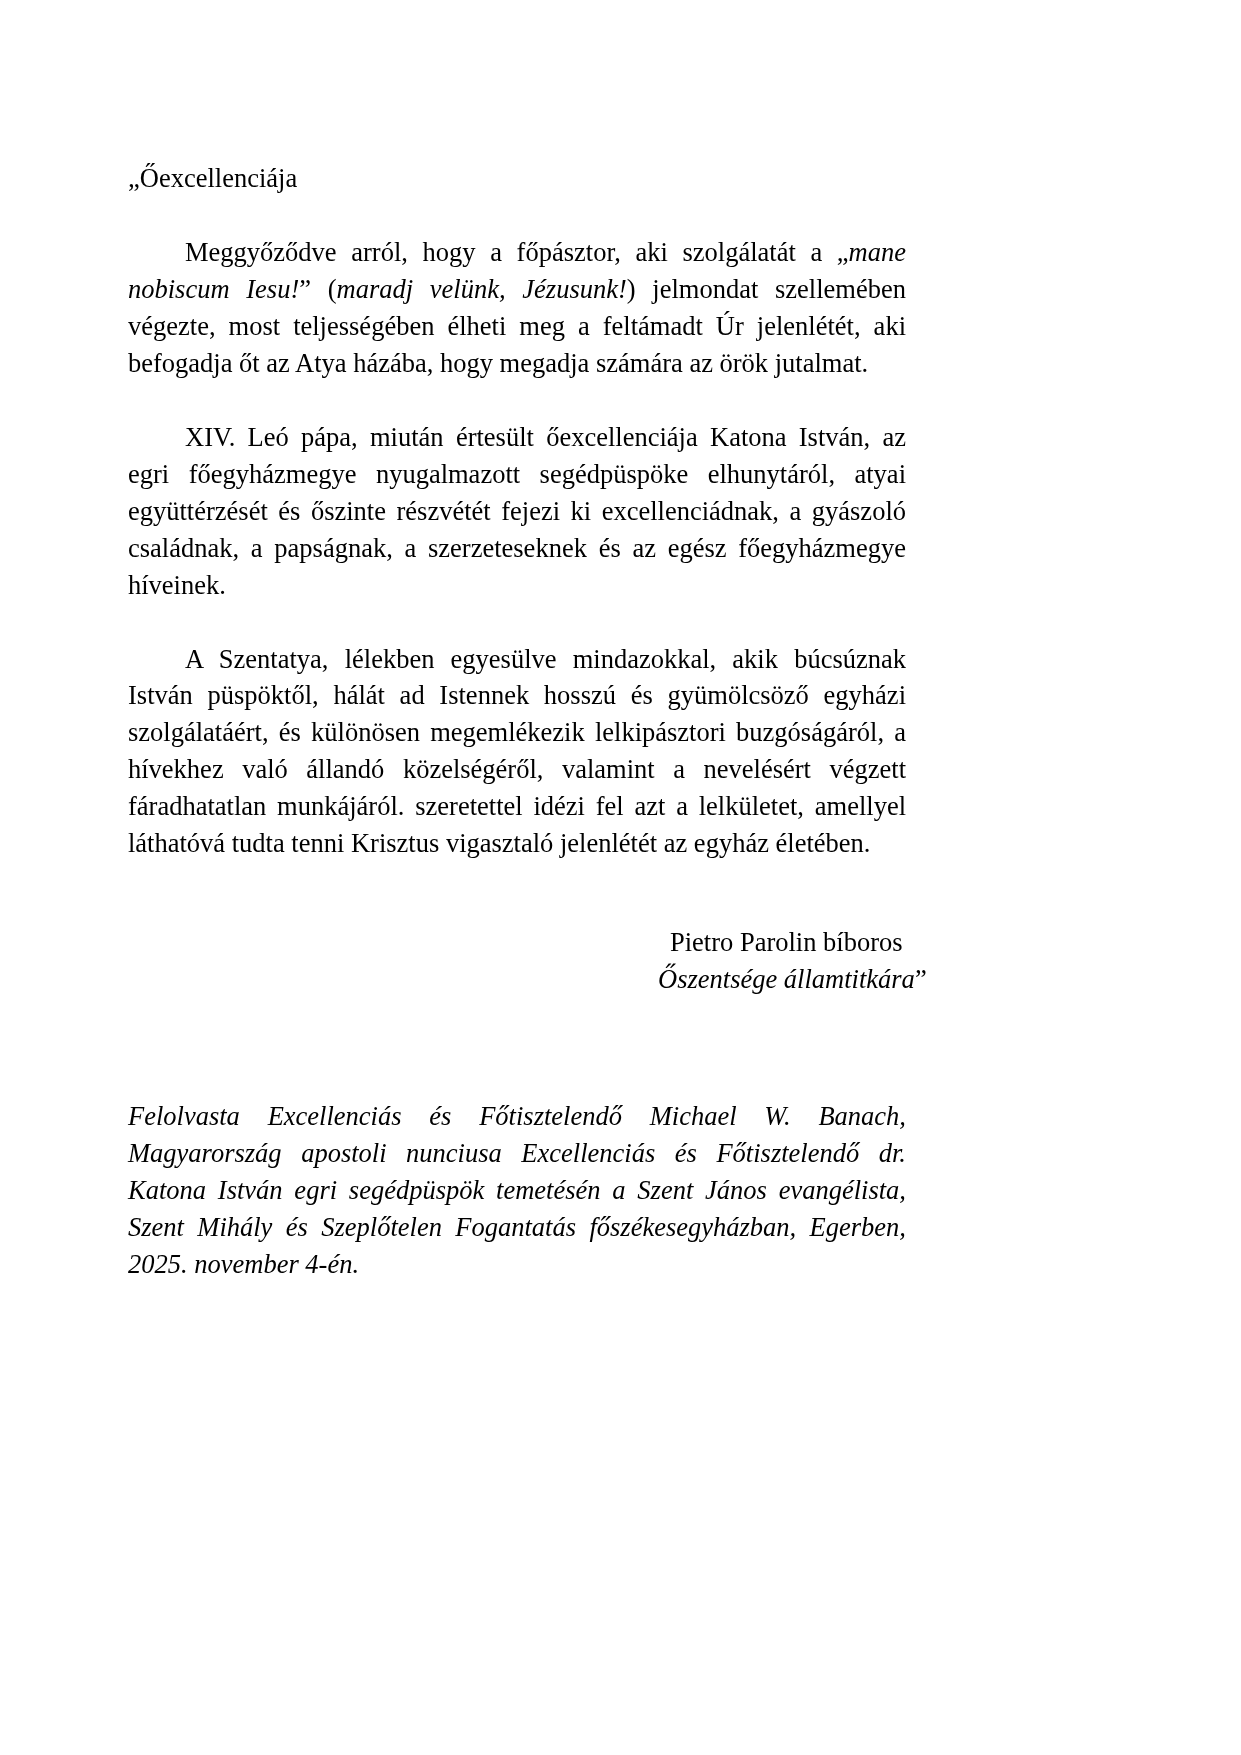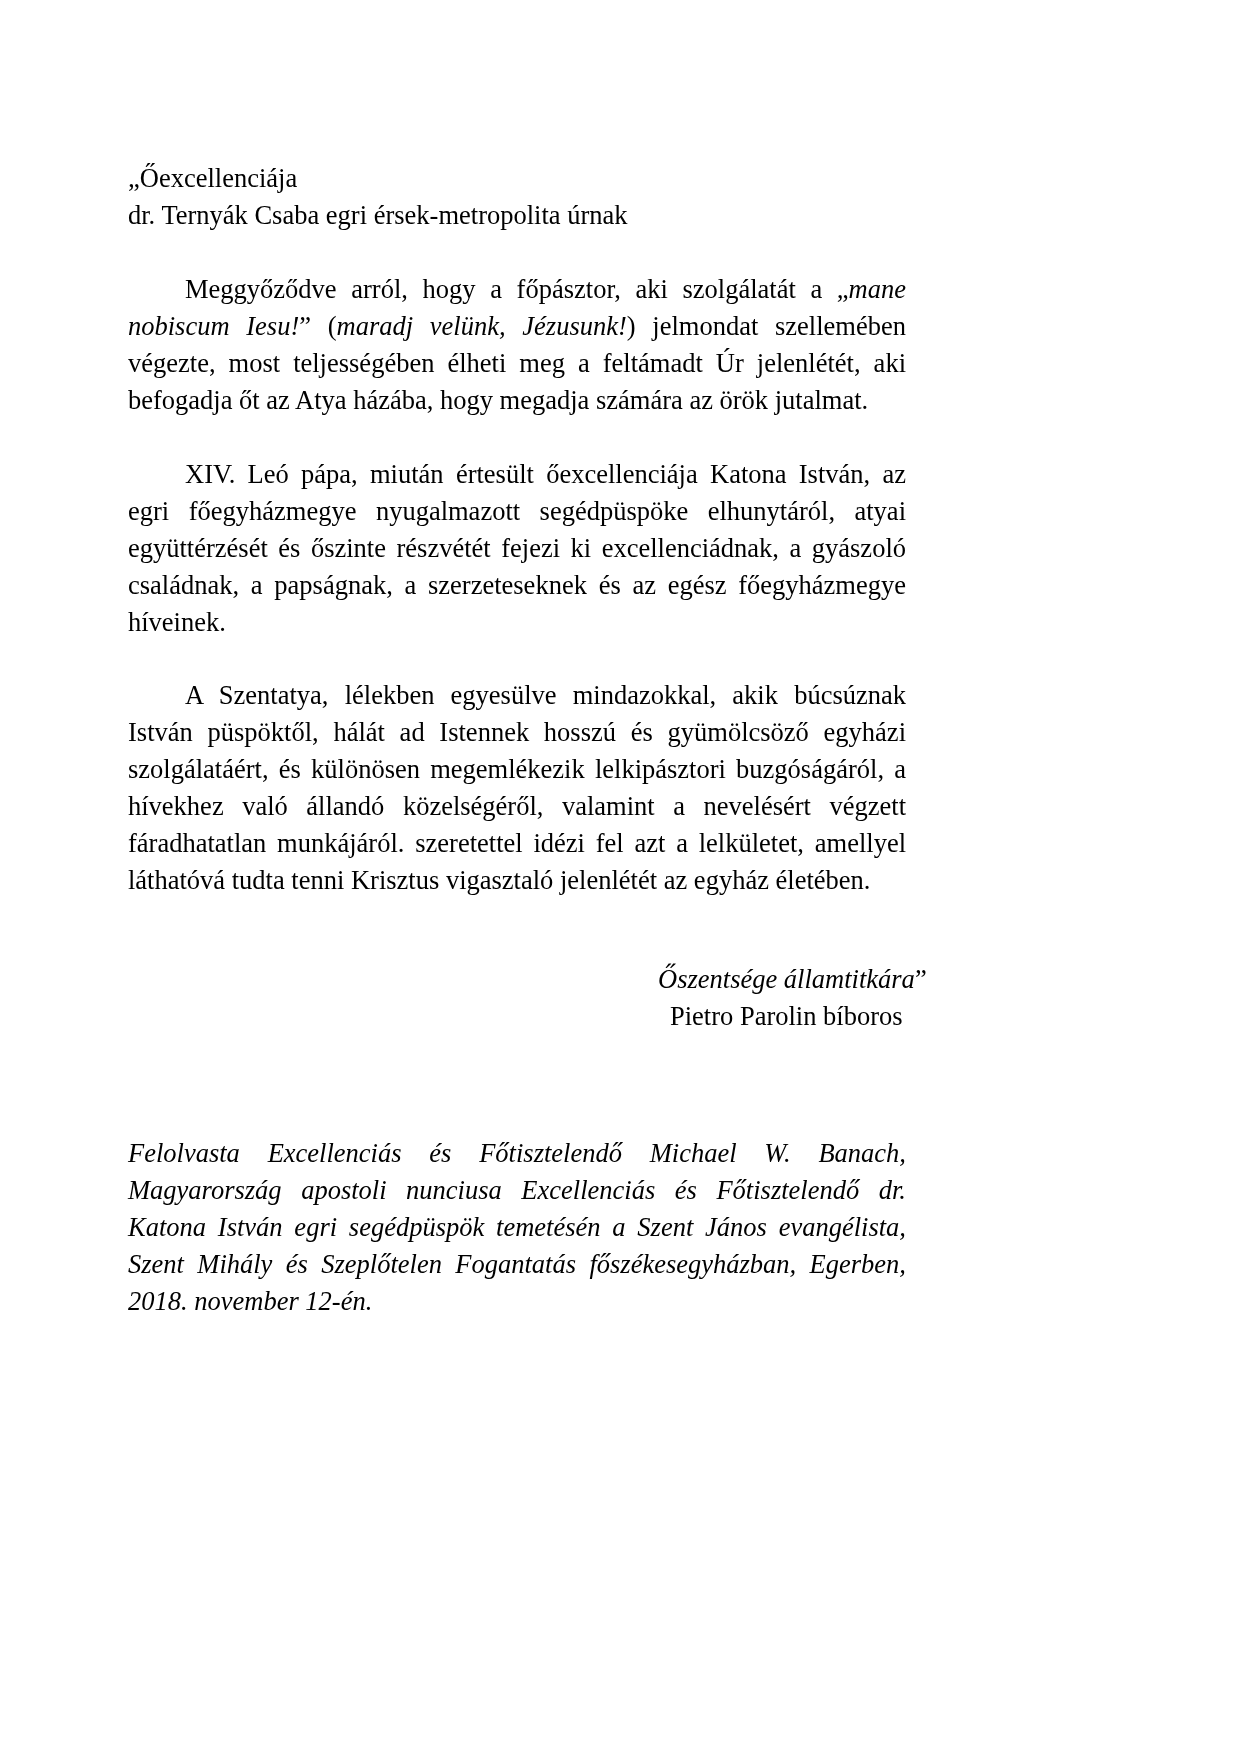--- a/index.html
+++ b/index.html
@@ -78,33 +78,32 @@
   }
 </style>
 </head>
 <body>
 
 <div class="page">
   <div class="doc">
 
     <div class="salutation">
       <span class="line">„Őexcellenciája</span>
-      <span class="line">dr. Ternyák Csaba egri érsek-metropolita úrnak</span>
     </div>
 
     <p class="para spaced"><span>Meggyőződve arról, hogy a főpásztor, aki szolgálatát a „</span><span class="it">mane nobiscum Iesu!</span><span>” (</span><span class="it">maradj velünk, Jézusunk!</span><span>) jelmondat szellemében végezte, most teljességében élheti meg a feltámadt Úr jelenlétét, aki befogadja őt az Atya házába, hogy megadja számára az örök jutalmat.</span></p>
 
     <p class="para spaced">XIV. Leó pápa, miután értesült őexcellenciája Katona István, az egri főegyházmegye nyugalmazott segédpüspöke elhunytáról, atyai együttérzését és őszinte részvétét fejezi ki excellenciádnak, a gyászoló családnak, a papságnak, a szerzeteseknek és az egész főegyházmegye híveinek.</p>
 
     <p class="para spaced">A Szentatya, lélekben egyesülve mindazokkal, akik búcsúznak István püspöktől, hálát ad Istennek hosszú és gyümölcsöző egyházi szolgálatáért, és különösen megemlékezik lelkipásztori buzgóságáról, a hívekhez való állandó közelségéről, valamint a nevelésért végzett fáradhatatlan munkájáról. szeretettel idézi fel azt a lelkületet, amellyel láthatóvá tudta tenni Krisztus vigasztaló jelenlétét az egyház életében.</p>
 
 
 
     <div class="signature">
+      <span class="sig-line sig-name">Pietro Parolin bíboros</span>
       <span class="sig-line"><span class="sig-title">Őszentsége államtitkára</span><span>”</span></span>
-      <span class="sig-line sig-name">Pietro Parolin bíboros</span>
     </div>
 
-    <p class="footnote">Felolvasta Excellenciás és Főtisztelendő Michael W. Banach, Magyarország apostoli nunciusa Excellenciás és Főtisztelendő dr. Katona István egri segédpüspök temetésén a Szent János evangélista, Szent Mihály és Szeplőtelen Fogantatás főszékesegyházban, Egerben, 2018. november 12-én.</p>
+    <p class="footnote">Felolvasta Excellenciás és Főtisztelendő Michael W. Banach, Magyarország apostoli nunciusa Excellenciás és Főtisztelendő dr. Katona István egri segédpüspök temetésén a Szent János evangélista, Szent Mihály és Szeplőtelen Fogantatás főszékesegyházban, Egerben, 2025. november 4-én.</p>
 
     <div class="blank-tail"></div>
   </div>
 </div>
 
 </body></html>

